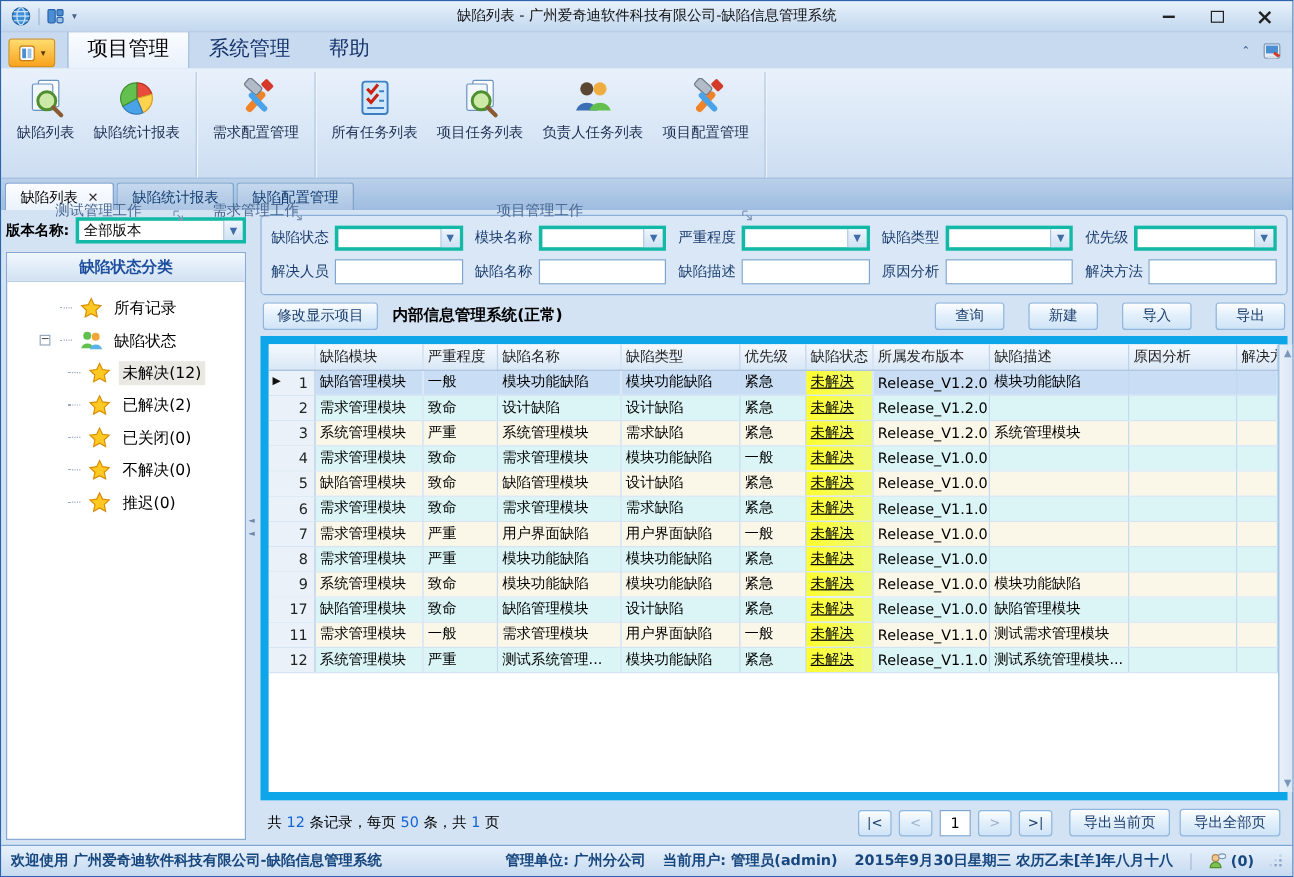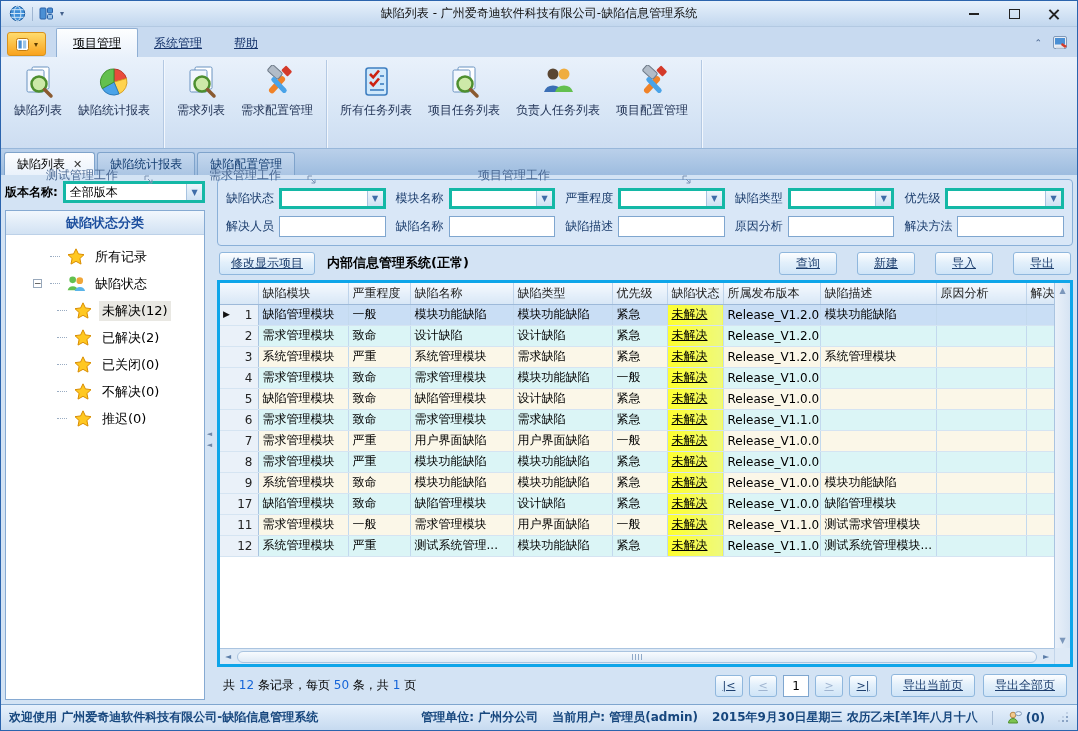--- a/index.html
+++ b/index.html
@@ -18,21 +18,21 @@
 .max-glyph{width:11px;height:10px;border:1.5px solid #222;background:transparent;}
 .close-glyph{position:relative;width:12px;height:12px;}
 .close-glyph::before,.close-glyph::after{content:"";position:absolute;left:5px;top:0;width:2px;height:13px;background:#222;}
 .close-glyph::before{transform:rotate(45deg);}
 .close-glyph::after{transform:rotate(-45deg);}
 
 
 .ribbon-tabrow{height:30px;background:#c8daf0;display:flex;align-items:flex-end;padding:0 4px;flex:0 0 auto;}
 .app-btn{height:24px;margin:0 10px 1px 2px;padding:0 7px;background:linear-gradient(#ffdc6e,#f9a31e);border:1px solid #d8921c;border-radius:3px;display:flex;align-items:center;gap:4px;}
 .app-btn .caret{font-size:8px;color:#5a3b00;}
-.rtab{padding:6px 16px 5px;font-size:12px;color:#15336b;text-decoration:underline;}
+.rtab{padding:6px 16px 5px;font-size:17px;color:#15336b;}
 .rtab.active{background:linear-gradient(#fdfeff,#e9f1fb);border:1px solid #8fafd4;border-bottom:none;border-radius:2px 2px 0 0;color:#000;}
 .ribbon-right{margin-left:auto;display:flex;gap:10px;align-items:center;padding:0 4px 6px 0;}
 
 
 .ribbon-body{height:92px;background:linear-gradient(#e9f1fb,#d5e4f5 70%,#cdddf1);border-bottom:1px solid #98b7da;display:flex;padding:3px 0 0 0;flex:0 0 auto;}
 .rgroup{display:flex;flex-direction:column;padding:1px 8px 0;border-right:1px solid #b4c9e3;box-shadow:1px 0 0 #f2f7fd;}
 .rbtns{flex:1;display:flex;align-items:flex-start;gap:6px;justify-content:center;}
 .rbtn{display:flex;flex-direction:column;align-items:center;padding:3px 5px 1px;border-radius:3px;}
 .ricon{width:36px;height:36px;display:flex;align-items:center;justify-content:center;}
 .ricon svg{width:34px;height:34px;}
@@ -74,28 +74,28 @@
 .main{flex:1;display:flex;flex-direction:column;min-width:0;padding:4px 4px 0 3px;}
 .filter-panel{border:1px solid #8ab0d8;border-radius:4px;background:#d9e7f7;padding:8px 8px;display:flex;flex-direction:column;gap:7px;flex:0 0 auto;}
 .frow{display:flex;align-items:center;gap:10px;}
 .ffield{display:flex;align-items:center;gap:5px;flex:1;min-width:0;}
 .flabel{font-size:12px;color:#1c3e6e;white-space:nowrap;}
 .fin{flex:1;min-width:0;}
 .text-input{width:100%;height:21px;border:1px solid #7fa6cf;font-size:12px;padding:0 3px;background:#fff;outline:none;}
 .fcombo{height:21px;}
 
 .toolbar{height:34px;display:flex;align-items:center;gap:12px;padding:0 2px;flex:0 0 auto;}
-.btn{height:23px;padding:0 11px;background:linear-gradient(#fdfeff,#e3f0fb 45%,#cfe4f7);border:1px solid #8fb7dd;border-radius:3px;font-size:12px;color:#1c3e6e;display:inline-flex;align-items:center;justify-content:center;white-space:nowrap;text-decoration:underline;}
+.btn{height:23px;padding:0 11px;background:linear-gradient(#fdfeff,#e3f0fb 45%,#cfe4f7);border:1px solid #8fb7dd;border-radius:3px;font-size:12px;color:#1c3e6e;display:inline-flex;align-items:center;justify-content:center;white-space:nowrap;}
 .sys-label{font-weight:bold;font-size:13px;color:#000;}
 .spacer{flex:1;}
 .action-btns{display:flex;gap:20px;}
 .action-btns .btn{min-width:58px;}
 
 
-.grid-area{flex:1;border:3px solid #0ea5e9;background:#fff;display:flex;flex-direction:column;min-height:0;flex-shrink:1;}
+.grid-area{flex:1;border:7px solid #0ea5e9;background:#fff;display:flex;flex-direction:row;min-height:0;flex-shrink:1;}
 .grid-view{flex:1;display:flex;min-height:0;}
 .table-holder{flex:1;overflow:hidden;background:#fff;}
 table.grid{border-collapse:collapse;table-layout:fixed;width:840px;font-size:12px;}
 table.grid th{background:linear-gradient(#f5f9fe,#d8e7f6);border-right:1px solid #bed3ea;border-bottom:1px solid #9db9d9;height:21px;font-weight:normal;text-align:left;padding:0 4px;color:#222;white-space:nowrap;overflow:hidden;}
 table.grid td{height:21px;border-right:1px solid #c3d9ee;border-bottom:1px solid #d5e4f2;padding:0 4px;white-space:nowrap;overflow:hidden;color:#000;}
 tr.odd td{background:#fbf7e8;}
 tr.even td{background:#dbf5f6;}
 tr.selected td{background:#c9def5;}
 table.grid td.status{background:linear-gradient(90deg,#feff2e,#eef97d);text-decoration:underline;}
 table.grid td.rowhead{background:#eaf1f9;border-right:1px solid #aac4e0;text-align:right;color:#222;position:relative;padding-right:5px;}
@@ -228,31 +228,20 @@
         <div class="rcap">
           <span class="rcaption">测试管理工作</span>
           <span class="dlauncher"><svg viewBox="0 0 10 10">
               <path d="M1 1 H5 M1 1 V5" stroke="#7b93b5" fill="none"></path>
               <path d="M4 4 L8 8 M8 4.5 V8 H4.5" stroke="#7b93b5" fill="none"></path>
             </svg></span>
         </div>
       </div>
       <div class="rgroup">
         <div class="rbtns">
-          <div class="rbtn">
-            <span class="ricon">
-              <svg viewBox="0 0 34 34">
-                <rect x="11" y="2" width="17" height="22" rx="1.5" fill="#fff" stroke="#6a93c0"></rect>
-                <rect x="6" y="5" width="17" height="22" rx="1.5" fill="#f2f7fd" stroke="#6a93c0"></rect>
-                <circle cx="18" cy="19" r="7.5" fill="#cde9a8" stroke="#4e8f2f" stroke-width="2.5"></circle>
-                <line x1="23.5" y1="24.5" x2="30" y2="31" stroke="#8a5a30" stroke-width="3.5" stroke-linecap="round"></line>
-              </svg>
-            </span>
-            <span class="rlabel">需求列表</span>
-          </div>
           <div class="rbtn">
             <span class="ricon">
               <svg viewBox="0 0 34 34">
                 <rect x="14.5" y="9" width="6" height="21" rx="3" fill="#f08228" transform="rotate(42 17 19)"></rect>
                 <rect x="8" y="3" width="14" height="8" rx="2" fill="#b2bcc8" stroke="#6e7a88" transform="rotate(42 15 7)"></rect>
                 <rect x="16.5" y="10" width="5" height="20" rx="2.5" fill="#4aa3e8" transform="rotate(-44 19 20)"></rect>
                 <rect x="23" y="2" width="7" height="9" rx="1.5" fill="#d43a2a" transform="rotate(-44 26 6)"></rect>
               </svg>
             </span>
             <span class="rlabel">需求配置管理</span>

